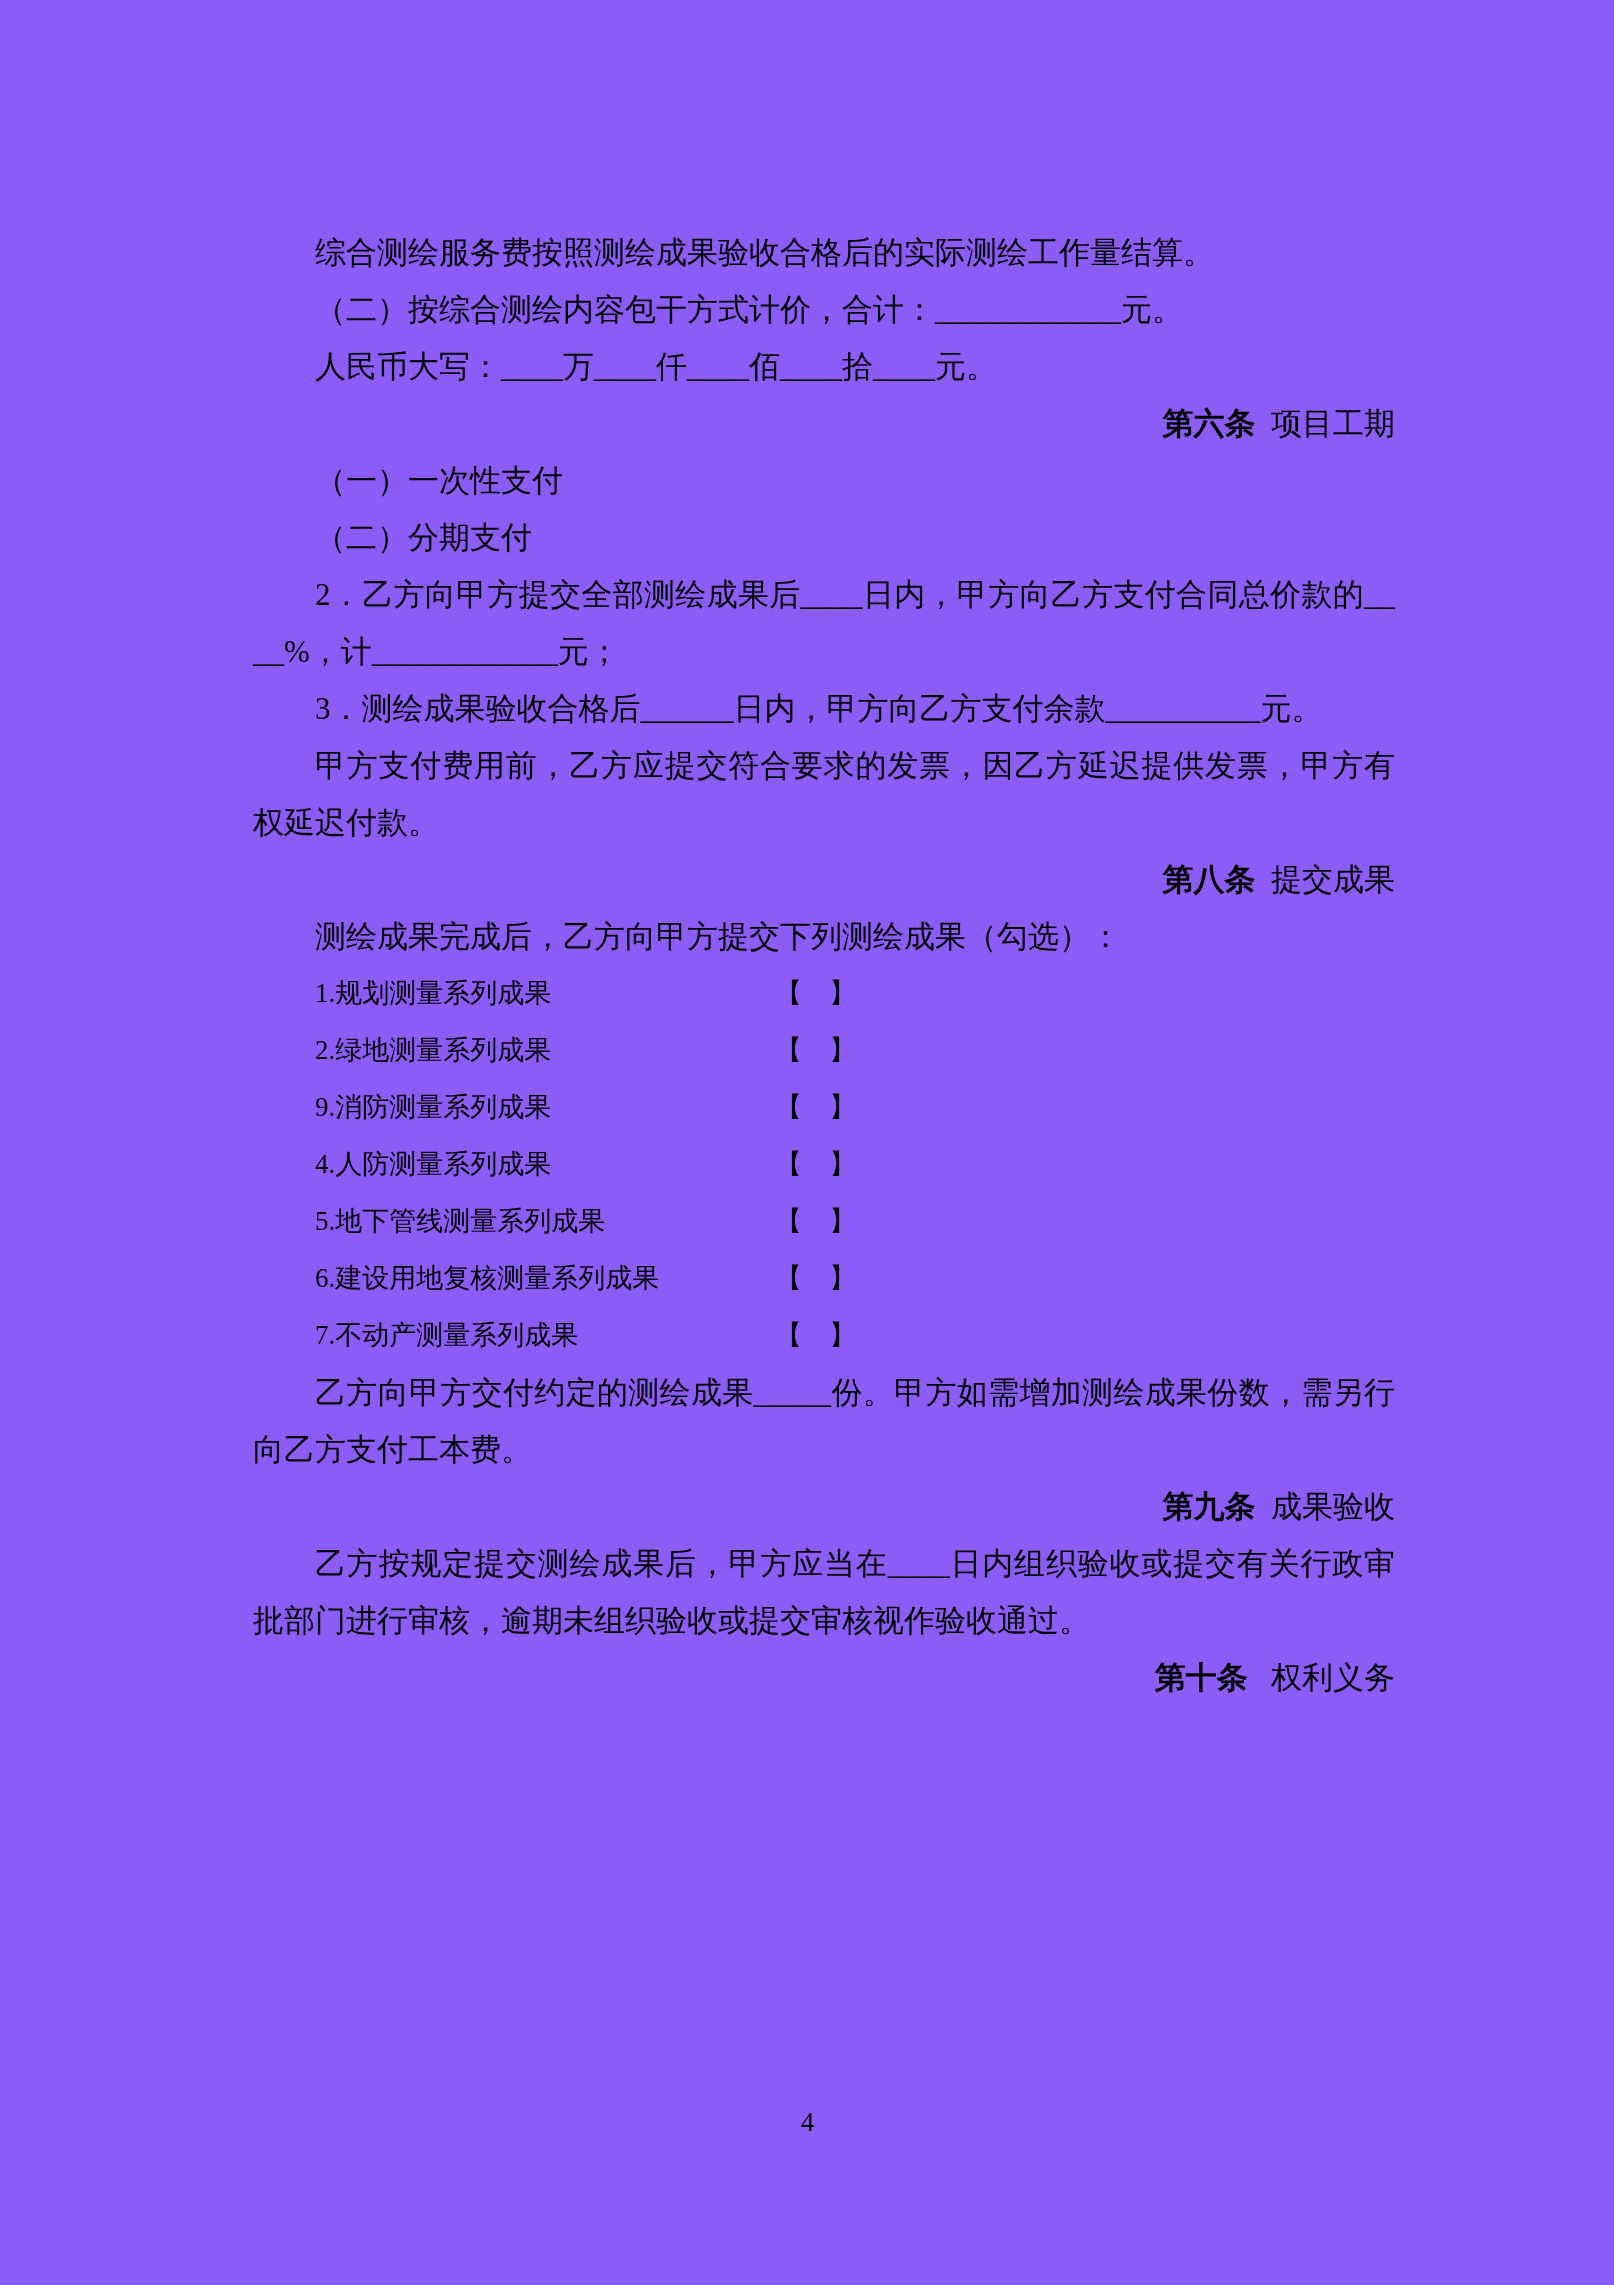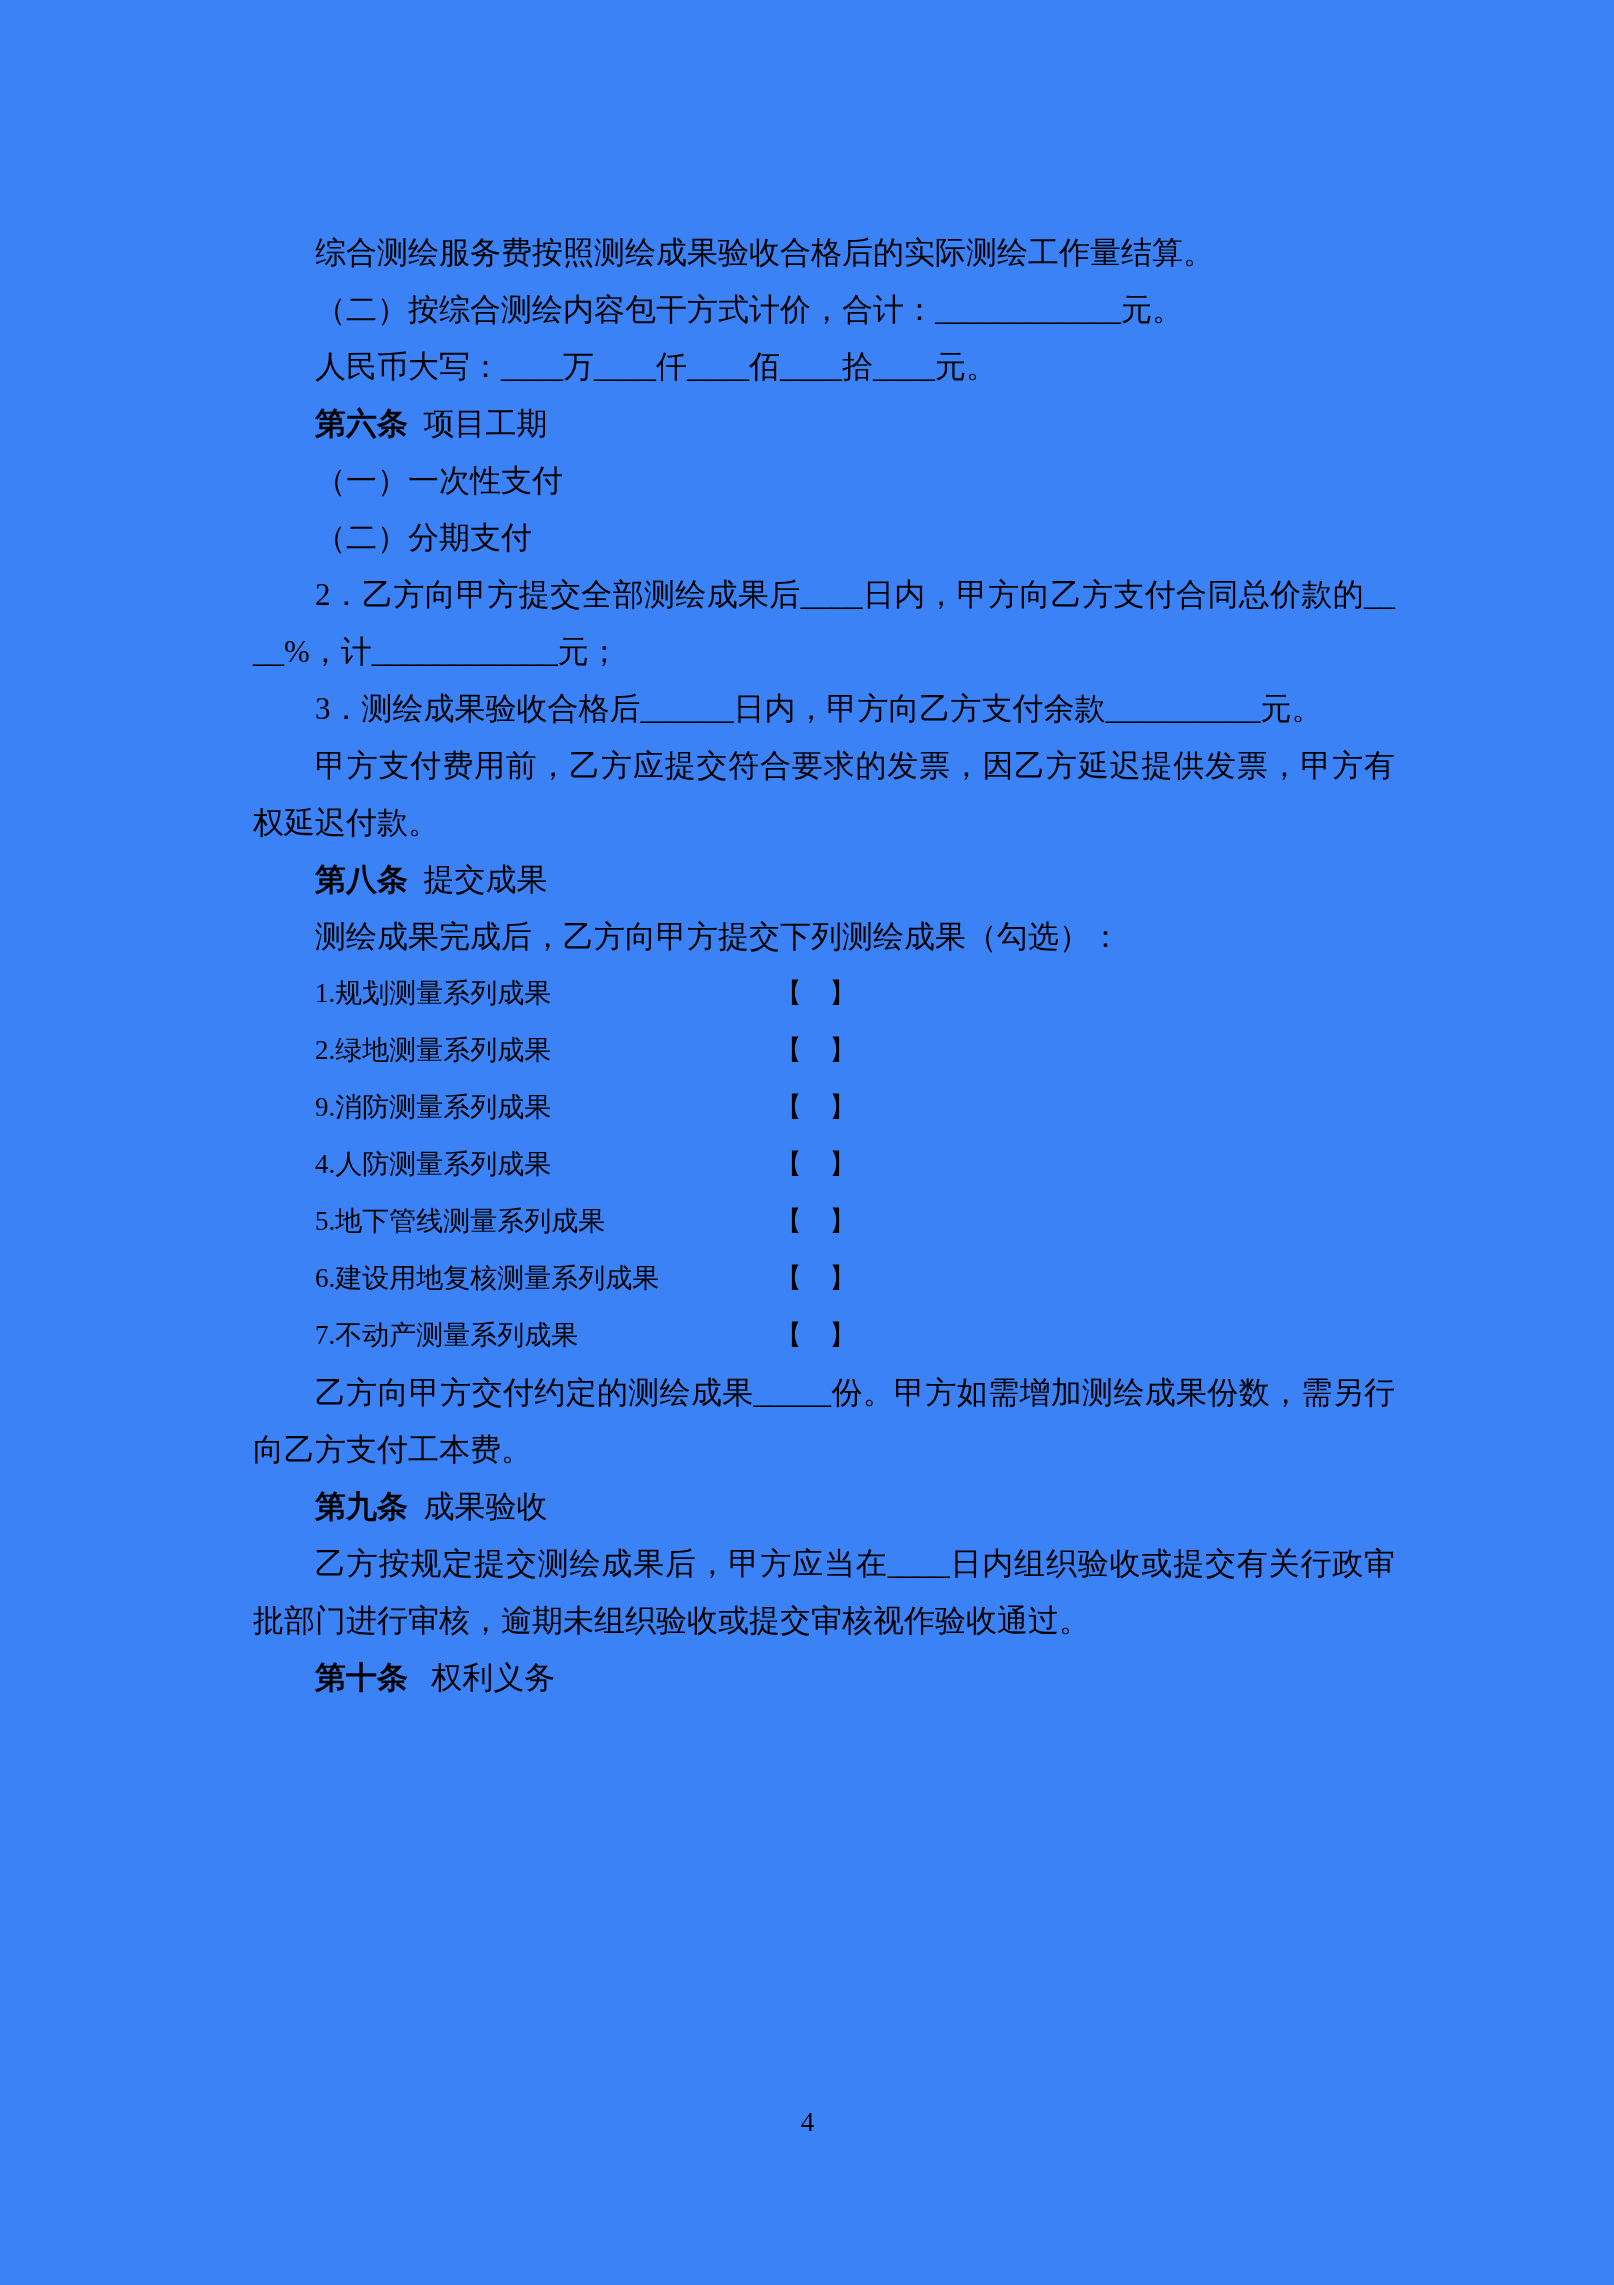--- a/index.html
+++ b/index.html
@@ -1,21 +1,21 @@
 <!DOCTYPE html>
 <html style="font-size:14.5px"><head>
 <meta charset="utf-8">
 <style>
   * { box-sizing: border-box; }
   html, body { margin: 0; padding: 0; background: #ffffff; }
   .page {
     position: relative;
     width: 1615px;
     height: 2285px;
-    background: #3b82f6;
+    background: #8b5cf6;
     color: #000000;
     font-family: "Liberation Serif", "DejaVu Serif", serif;
     overflow: hidden;
   }
   .content {
     position: absolute;
     left: 253px;
     top: 224px;
     width: 1142px;
   }
@@ -25,21 +25,21 @@
     line-height: 57px;
     text-align: justify;
     text-indent: 2em;
     word-break: break-all;
   }
   .heading {
     margin: 0;
     font-size: 31px;
     line-height: 57px;
     text-indent: 2em;
-    text-align: left;
+    text-align: right;
   }
   .heading .num { font-weight: 700; }
   .heading .title { margin-left: 0.5em; white-space: pre-wrap; }
   .check {
     margin: 0;
     font-size: 27px;
     line-height: 57px;
     padding-left: 62px;
     display: flex;
   }

